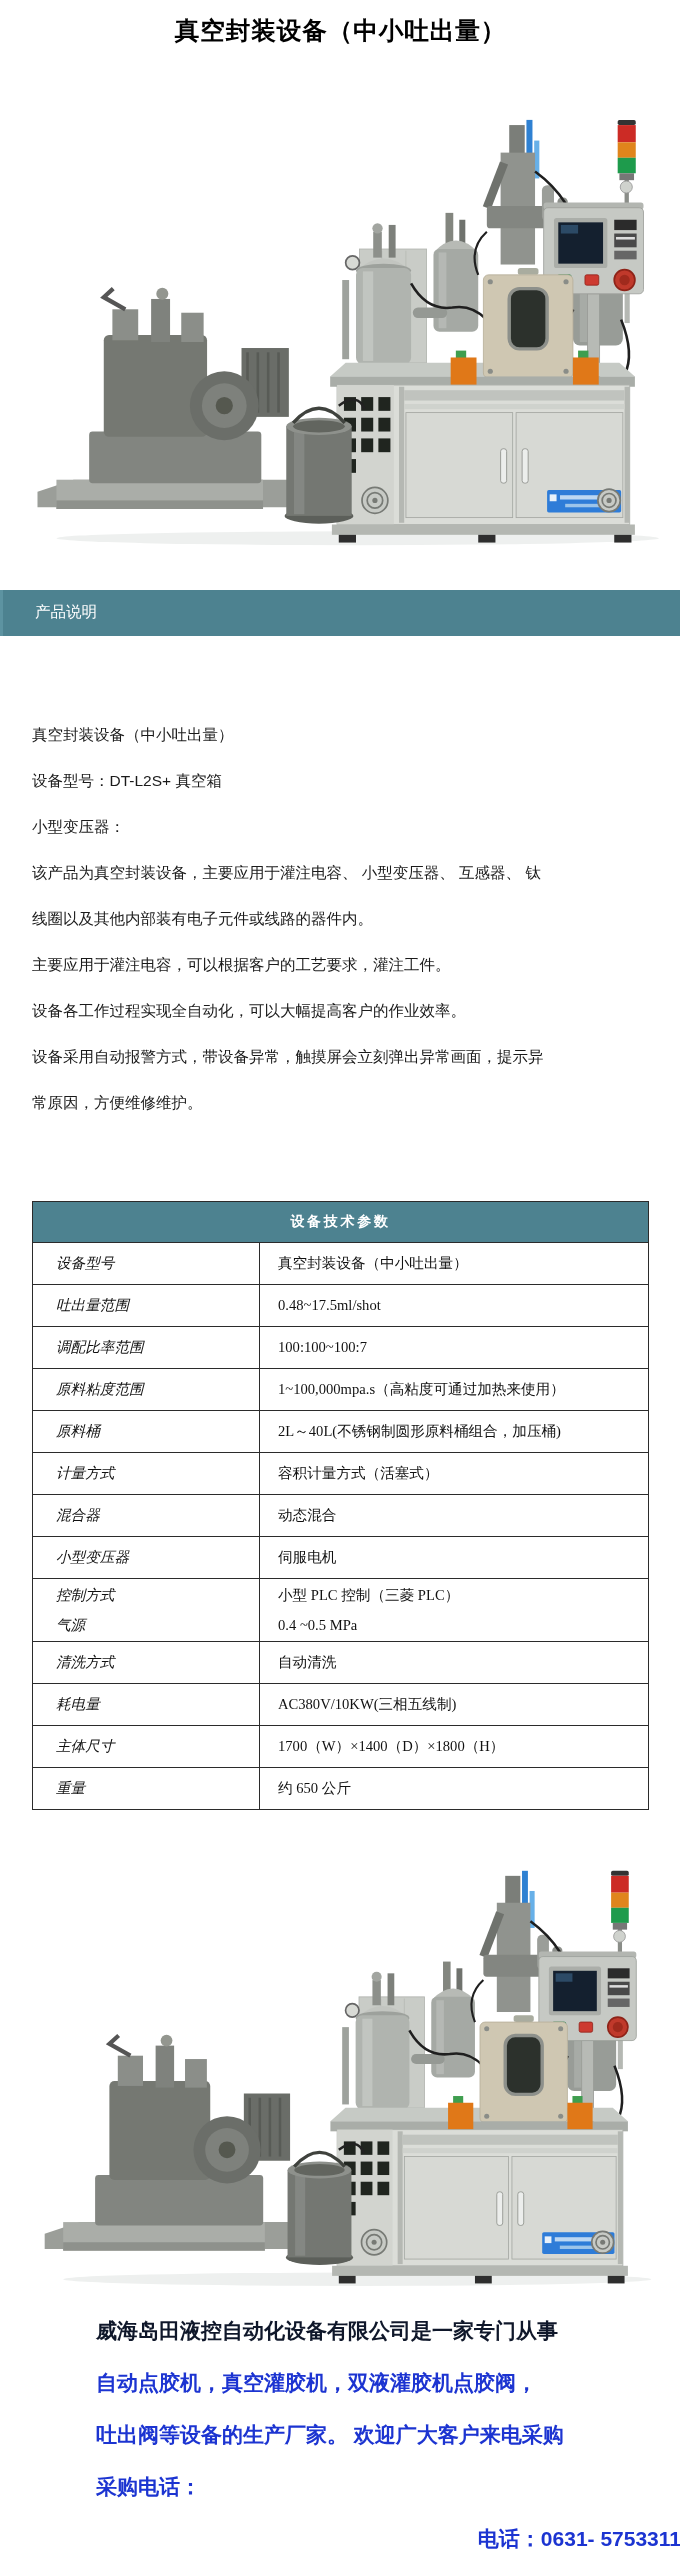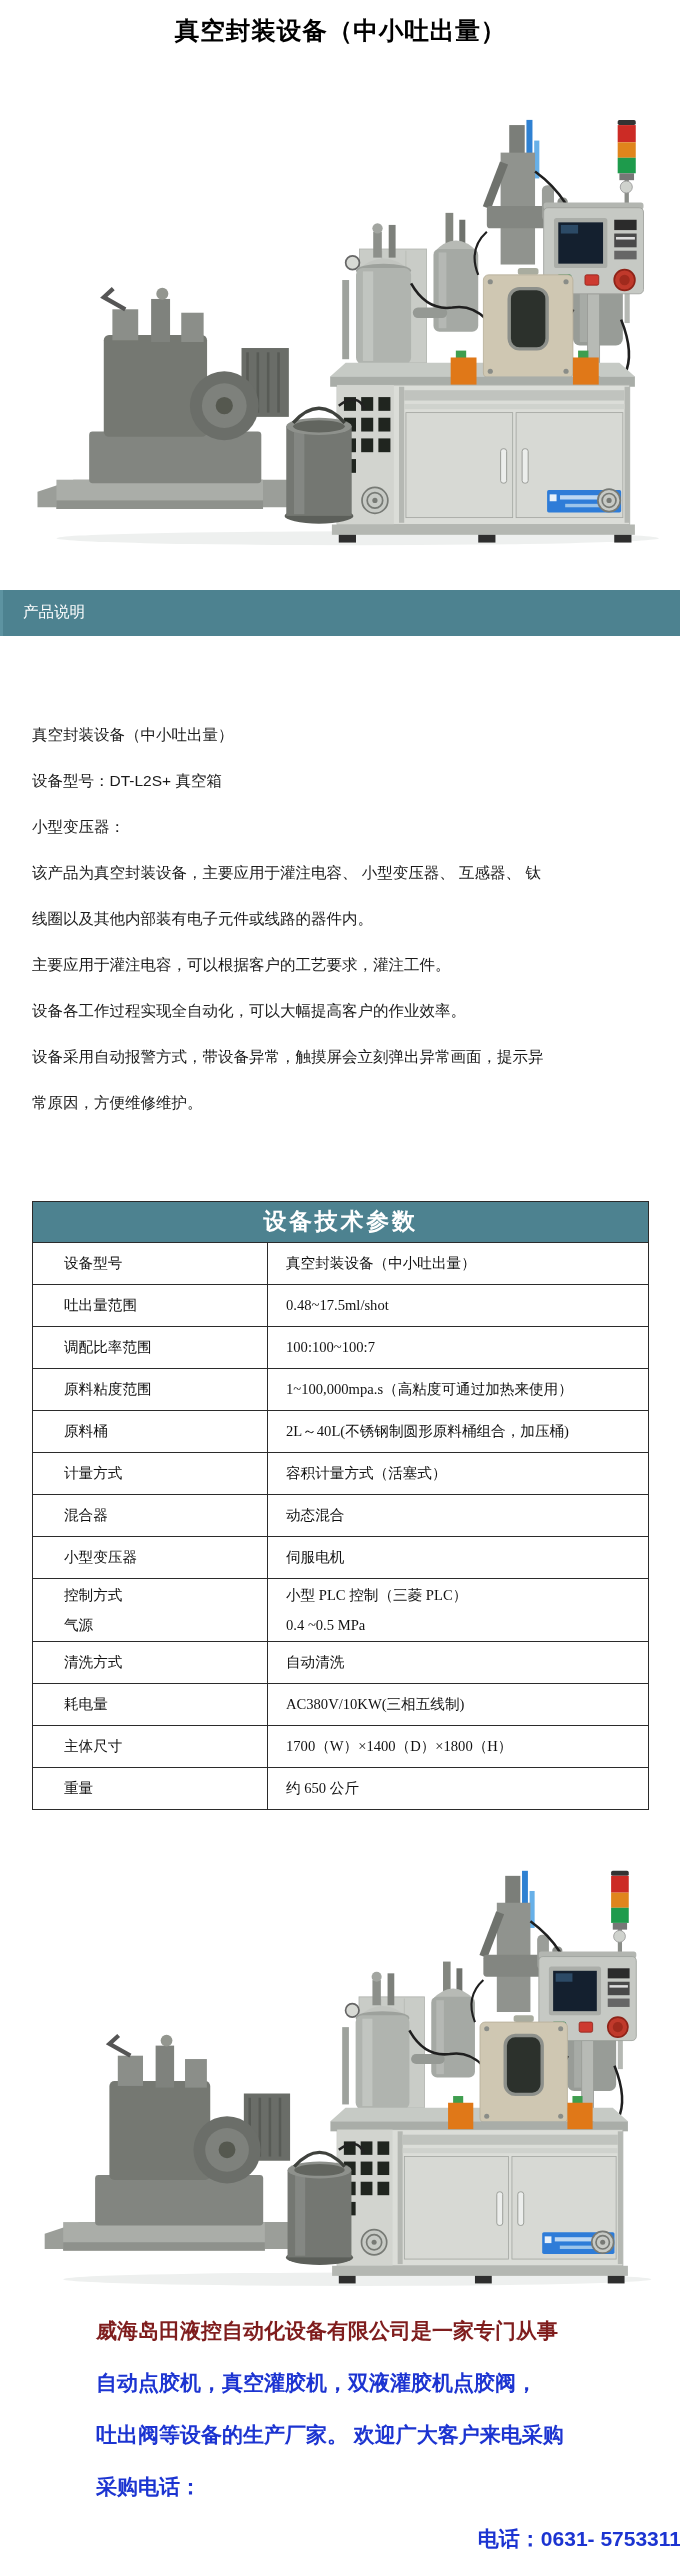--- a/index.html
+++ b/index.html
@@ -12,37 +12,37 @@
     font-size:24.6px; line-height:31px; font-weight:bold; color:#000;
     letter-spacing:0.9px;
   }
   .photo-wrap { text-align:center; }
   .photo-wrap.first { margin-top:53px; height:455px; }
   .photo-wrap.second { margin-top:44px; height:437px; }
   svg.machine { display:block; margin:0 auto; }
   .banner {
     margin-top:36px; height:46px; background:#4d8290; color:#fff;
     font-size:15.5px; display:flex; align-items:center;
-    padding-left:20px; box-sizing:border-box;
+    padding-left:32px; box-sizing:border-box;
     border-left:3.6px solid #5d93a1;
   }
   .desc { margin-top:76px; padding-left:32px; padding-right:27px; }
   .desc-line { line-height:46px; font-size:15.5px; color:#1a1a1a; white-space:nowrap; }
   table.spec-table {
     width:617px; margin:75px 0 0 32px;
     border-collapse:collapse; border:1.8px solid #2b2b2b;
     font-family:"Liberation Serif", serif;
   }
   table.spec-table td { border:0.9px solid #2b2b2b; font-size:14.6px; color:#111; vertical-align:middle; }
   table.spec-table tr.hdr td {
     background:#4d8290; color:#fff; text-align:center;
-    font-size:23px; font-weight:bold; height:38px; letter-spacing:2.7px;
+    font-size:14px; font-weight:bold; height:38px; letter-spacing:2.7px;
     font-family:"Liberation Sans", sans-serif; border-bottom:1.8px solid #2b2b2b;
   }
-  td.col-label { width:202px; padding-left:31px; }
+  td.col-label { width:202px; padding-left:23px;font-style:italic; }
   td.col-value { padding-left:18px; }
   tr.spec-row td { height:39px; }
   .cell-line { line-height:30px; }
   .footer { margin-top:14.6px; padding-left:96px; }
   .footer-line {
     line-height:52px; font-size:21px; font-weight:bold;
     color:#1c34d1; white-space:nowrap;
   }
 </style>
 </head>
@@ -370,20 +370,20 @@
     </tbody>
 </table>
 
 <div class="photo-wrap second">
   <svg class="machine" width="659" height="437" viewBox="0 0 740 520">
     <use href="#machine"></use>
   </svg>
 </div>
 
 <div class="footer">
-    <div class="footer-line" style="color: #7f1d1d;">威海岛田液控自动化设备有限公司是一家专门从事</div>
+    <div class="footer-line" style="color: #0f172a;">威海岛田液控自动化设备有限公司是一家专门从事</div>
     <div class="footer-line" style="color: rgb(28, 52, 209);">自动点胶机，真空灌胶机，双液灌胶机点胶阀，</div>
     <div class="footer-line" style="color: rgb(28, 52, 209);">吐出阀等设备的生产厂家。 欢迎广大客户来电采购</div>
     <div class="footer-line" style="color: rgb(28, 52, 209);">采购电话：</div>
     <div class="footer-line" style="color: rgb(28, 52, 209); text-align: right;">电话：0631- 5753311</div>
     <div class="footer-line" style="color: rgb(28, 52, 209);">手机：18663195608 毕经理</div>
   </div>
 
 
 </body></html>

